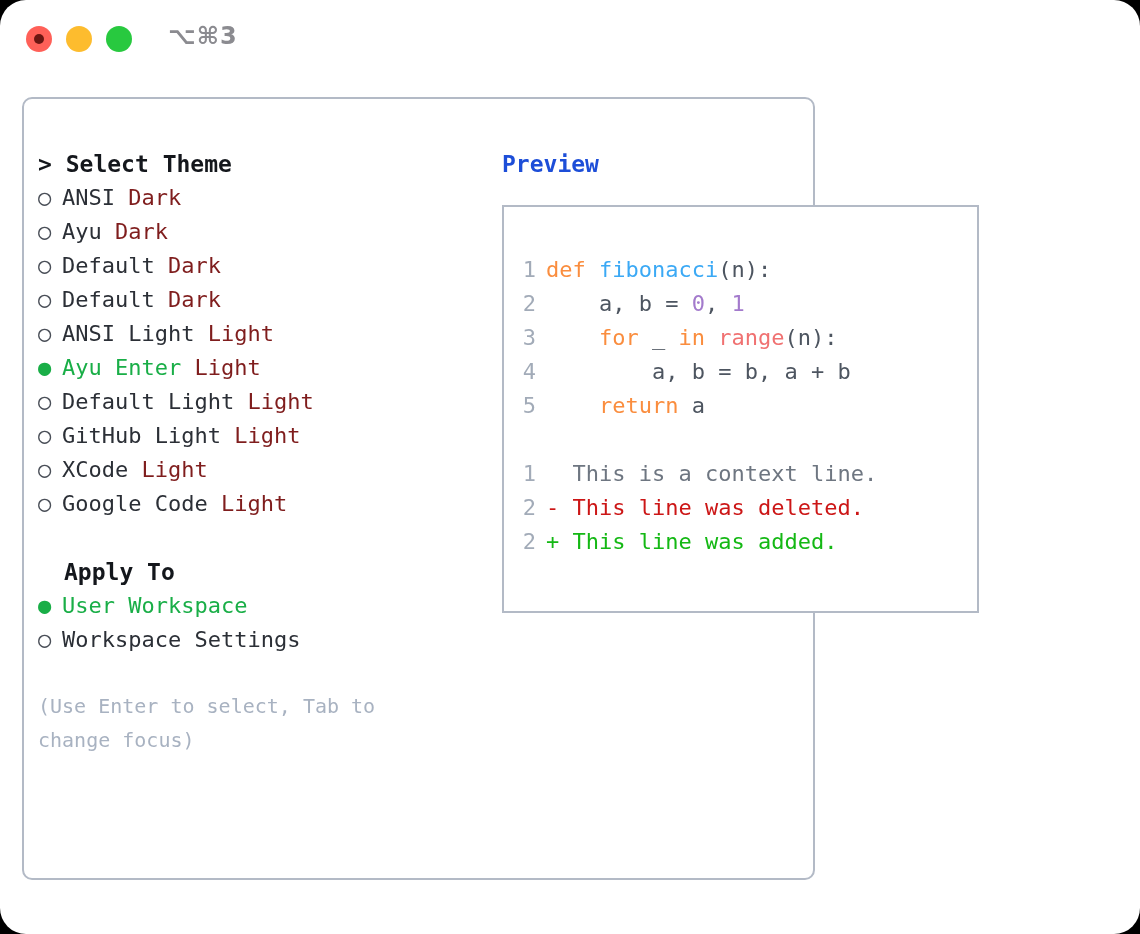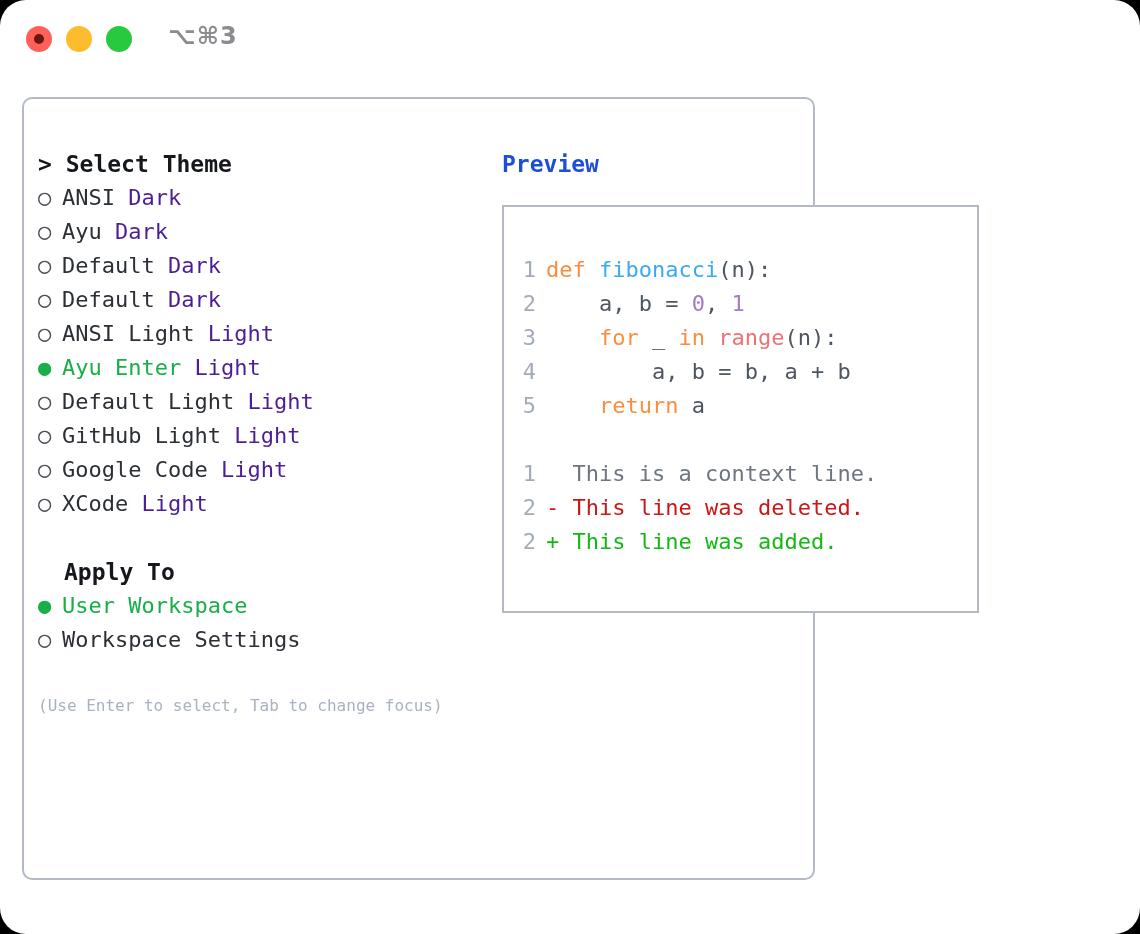--- a/index.html
+++ b/index.html
@@ -98,29 +98,29 @@
   }
   .bullet {
     display: inline-block;
     width: 24px;
     white-space: pre;
   }
   .bullet.on  { color: #19ae47; }
   .bullet.off { color: #4a4f58; }
   .theme-name { color: #2b2f36; margin-top: 33px; }
   .theme-name.sel { color: #19ae47; }
-  .theme-kind { color: #4c1d95; margin-top: 15px; }
+  .theme-kind { color: #7f1d1d; margin-top: 15px; }
 
   #apply-hdr {
     margin-top: 34px;
     padding-left: 26px;
   }
   #hint {
     margin-top: 32px;
-    font-size: 16px;
+    font-size: 20px;
     line-height: 34px;
     color: #a8b2c1;
     width: 410px;
   }
 
   
   #right-col {
     position: absolute;
     left: 478px;
     top: 48px;
@@ -186,22 +186,22 @@
 
       <div id="theme-rows">
           <div class="row"><span class="bullet off">○</span><span class="theme-name">ANSI</span><span> </span><span class="theme-kind">Dark</span></div>
           <div class="row"><span class="bullet off">○</span><span class="theme-name">Ayu</span><span> </span><span class="theme-kind">Dark</span></div>
           <div class="row"><span class="bullet off">○</span><span class="theme-name">Default</span><span> </span><span class="theme-kind">Dark</span></div>
           <div class="row"><span class="bullet off">○</span><span class="theme-name">Default</span><span> </span><span class="theme-kind">Dark</span></div>
           <div class="row"><span class="bullet off">○</span><span class="theme-name">ANSI Light</span><span> </span><span class="theme-kind">Light</span></div>
           <div class="row"><span class="bullet on">●</span><span class="theme-name sel">Ayu Enter</span><span> </span><span class="theme-kind">Light</span></div>
           <div class="row"><span class="bullet off">○</span><span class="theme-name">Default Light</span><span> </span><span class="theme-kind">Light</span></div>
           <div class="row"><span class="bullet off">○</span><span class="theme-name">GitHub Light</span><span> </span><span class="theme-kind">Light</span></div>
+          <div class="row"><span class="bullet off">○</span><span class="theme-name">XCode</span><span> </span><span class="theme-kind">Light</span></div>
           <div class="row"><span class="bullet off">○</span><span class="theme-name">Google Code</span><span> </span><span class="theme-kind">Light</span></div>
-          <div class="row"><span class="bullet off">○</span><span class="theme-name">XCode</span><span> </span><span class="theme-kind">Light</span></div>
         </div>
 
       <div class="row hdr" id="apply-hdr">Apply To</div>
 
       <div id="apply-rows">
           <div class="row"><span class="bullet on">●</span><span class="theme-name sel">User Workspace</span></div>
           <div class="row"><span class="bullet off">○</span><span class="theme-name">Workspace Settings</span></div>
         </div>
 
       <div id="hint">(Use Enter to select, Tab to change focus)</div>

